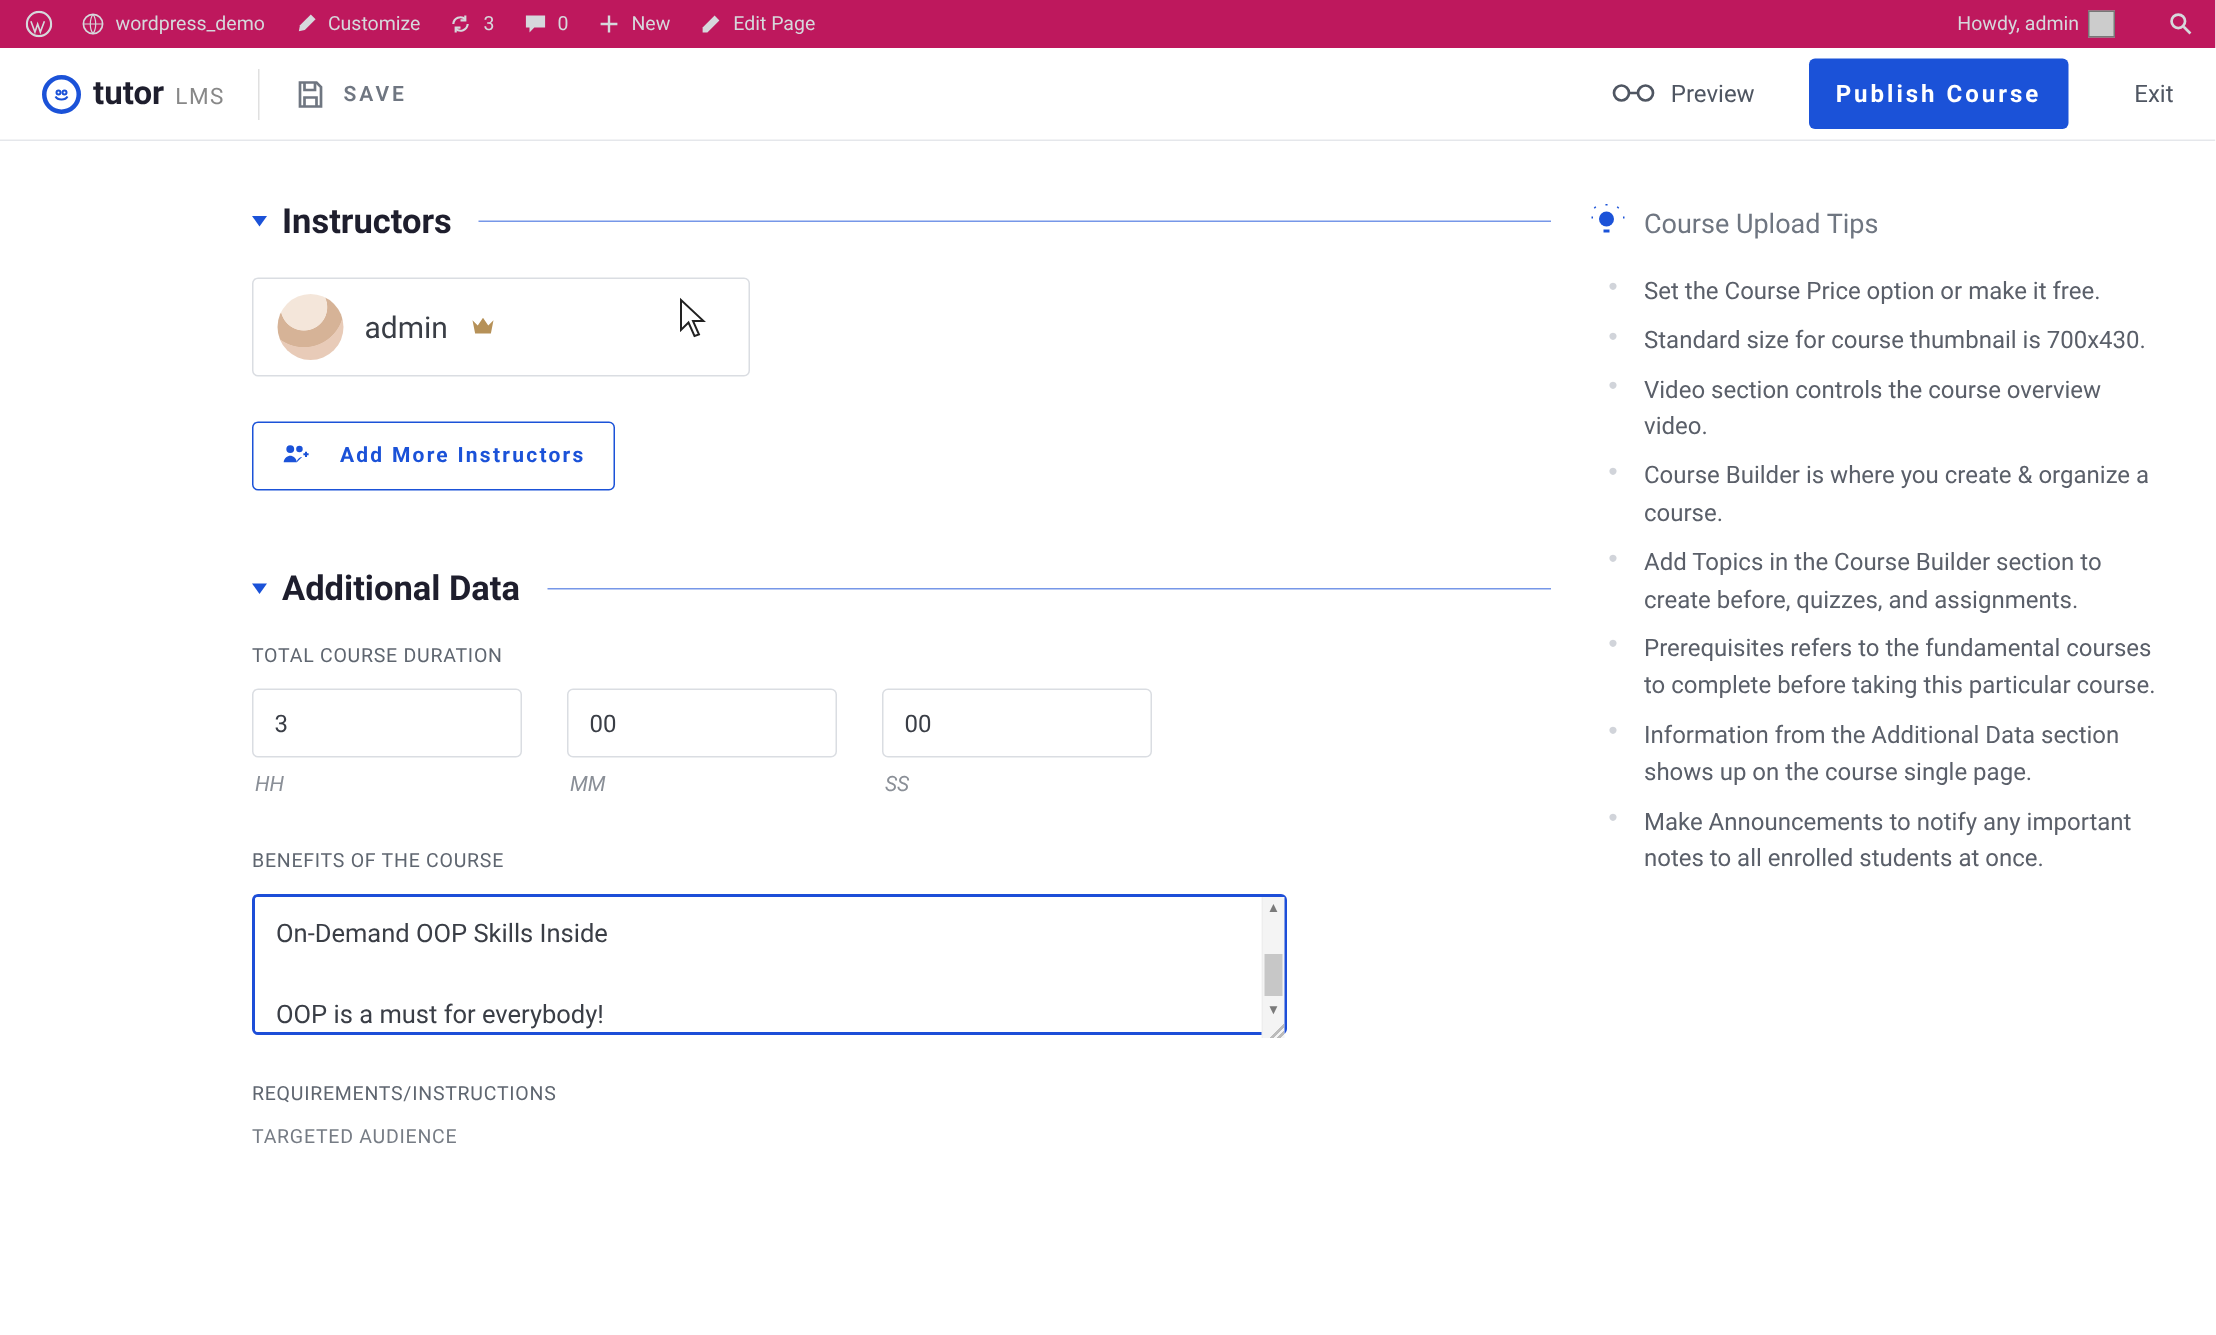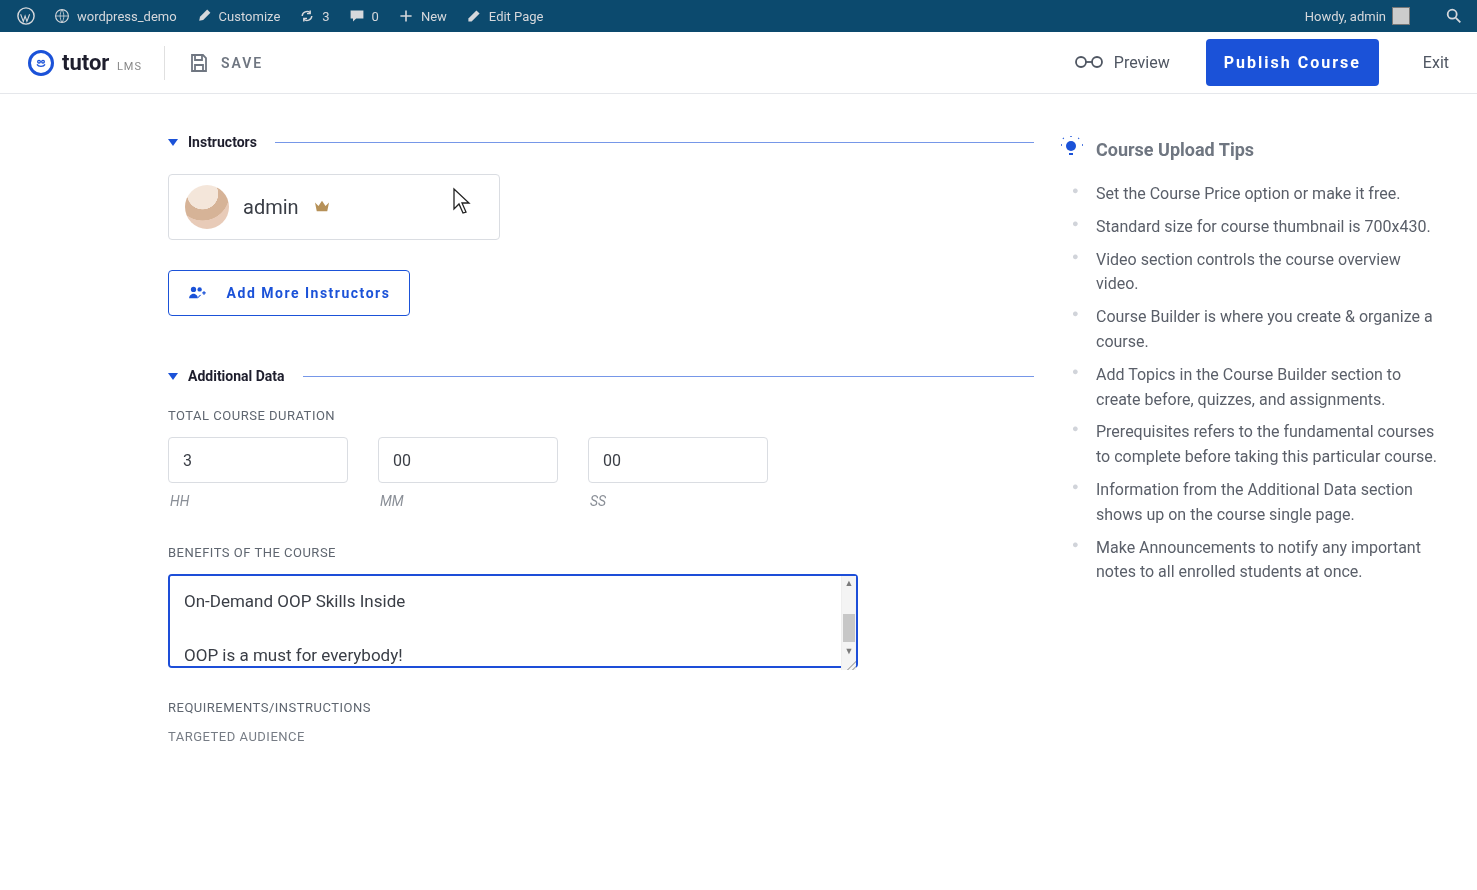--- a/index.html
+++ b/index.html
@@ -1,47 +1,47 @@
 <!DOCTYPE html>
 <html><head>
   <meta charset="utf-8">
   <style>
     * { margin: 0; padding: 0; box-sizing: border-box; font-family: -apple-system, BlinkMacSystemFont, "Segoe UI", Roboto, sans-serif; }
     body { background: #fff; color: #2a2a2a; width: 1477px; min-height: 890px; overflow: hidden; }
     
     
-    .wp-adminbar { height: 32px; background: #0c4a6e; color: #e0e2e6; display: flex; align-items: center; padding: 0 8px; font-size: 13px; }
+    .wp-adminbar { height: 32px; background: #be185d; color: #e0e2e6; display: flex; align-items: center; padding: 0 8px; font-size: 13px; }
     .wp-adminbar .left { display: flex; align-items: center; gap: 0; flex: 1; }
     .wp-adminbar .item { display: flex; align-items: center; gap: 6px; padding: 0 9px; height: 32px; cursor: pointer; color: #d6d8dc; }
     .wp-adminbar .icon { width: 18px; height: 18px; display: inline-flex; align-items: center; justify-content: center; }
     .wp-adminbar .right { display: flex; align-items: center; gap: 20px; }
     .wp-adminbar .avatar-mini { width: 18px; height: 18px; background: #ccc; border: 1px solid #777; display:inline-block; }
     
     
     .editor-top { height: 62px; border-bottom: 1px solid #e5e7eb; display: flex; align-items: center; padding: 0 28px; gap: 22px; }
     .editor-top .brand { display: flex; align-items: center; gap: 8px; }
     .brand-logo { width: 26px; height: 26px; border-radius: 50%; border: 3px solid #1b52d8; display:flex; align-items:center; justify-content:center; color:#1b52d8; font-weight:bold; font-size:13px;}
     .brand-text { font-size: 22px; font-weight: 700; color: #1e1e2d; }
-    .brand-text .lms { font-weight: 400; color: #888; letter-spacing: 1px; font-size: 11px; margin-left: 2px;}
+    .brand-text .lms { font-weight: 400; color: #888; letter-spacing: 1px; font-size: 15px; margin-left: 2px;}
     .vsep { width: 1px; height: 34px; background: #e0e0e0; }
     .save-btn { display: flex; align-items: center; gap: 10px; color: #6f7681; cursor: pointer; font-size: 14px; letter-spacing: 2px; font-weight: 600; }
     .save-btn svg { width: 24px; height: 24px; stroke: #6f7681; }
     .editor-top .spacer { flex: 1; }
     .preview-btn { display: flex; align-items: center; gap: 10px; color: #4f5662; cursor: pointer; font-size: 16px; padding: 0 14px; }
     .publish-btn { background: #1b52d8; color: #fff; padding: 14px 18px; font-size: 16px; font-weight: 700; letter-spacing: 2px; border-radius: 4px; cursor: pointer; }
     .exit-btn { color: #4f5662; font-size: 16px; padding: 0 0 0 22px; cursor: pointer; }
     
     
     .main { display: flex; gap: 24px; padding: 40px 28px 0 28px; }
     .left-col { width: 866px; margin-left: 140px; }
     .right-col { width: 380px; }
     
     .section-head { display: flex; align-items: center; gap: 10px; margin-bottom: 24px; }
     .section-head .caret { width:0;height:0;border-left:5px solid transparent;border-right:5px solid transparent;border-top:7px solid #1b52d8; }
-    .section-head h2 { font-size: 14px; font-weight: 700; color: #1e1e2d; }
+    .section-head h2 { font-size: 23px; font-weight: 700; color: #1e1e2d; }
     .section-head .hr { flex: 1; height: 1px; background: #1b52d8; opacity:.6; margin-left: 8px; }
     
     .instructor-card { width: 332px; height: 66px; border: 1px solid #dadde2; border-radius: 4px; display: flex; align-items: center; padding: 0 16px; gap: 14px; margin-bottom: 30px; position:relative; }
     .instructor-avatar { width: 44px; height: 44px; border-radius: 50%; background: radial-gradient(circle at 40% 20%, #f4e6da 35%, #d6b397 36% 60%, #e8cbb8 61%); }
     .instructor-name { font-size: 20px; color: #3a3e46; }
     .crown-icon { color: #b69158; }
     .cursor-pointer-fake { position:absolute; left: 282px; top: 12px; }
     
     .add-instructors { width: 242px; height: 46px; border: 1.5px solid #1b52d8; border-radius: 4px; color: #1b52d8; display:flex; align-items:center; justify-content:center; gap:21px; font-size:14px; font-weight:700; letter-spacing:1.5px; cursor:pointer; margin-bottom: 52px;}
     
@@ -57,21 +57,21 @@
     .ta-req { height: 92px; }
     .scroll-fake { position:absolute; right:2px; top:2px; bottom:2px; width:15px; background:#f4f4f4; border-left:1px solid #eee;}
     .scroll-fake .thumb { position:absolute; left:1px; right:1px; top:38px; height:28px; background:#c7c7c7;}
     .scroll-fake .arrow { position:absolute; left:0; right:0; height:14px; display:flex; align-items:center; justify-content:center; font-size:9px; color:#7a7a7a;}
     .resize-grip{ position:absolute; right:2px; bottom:2px; width:12px; height:12px; background:
       linear-gradient(135deg, transparent 60%, #bbb 60% 70%, transparent 70% 80%, #bbb 80% 90%, transparent 90%);}
     
     
     .tips-head { display:flex; align-items:center; gap: 12px; margin-bottom: 18px; }
     .tips-head svg { width: 26px; height: 26px; }
-    .tips-title { font-size: 18px; font-weight: 700; color: #6f7681; }
+    .tips-title { font-size: 18px; font-weight: 400; color: #6f7681; }
     .tips-list { list-style:none; padding-left: 34px; }
     .tips-list li { position: relative; font-size: 16px; color: #5a5f69; line-height: 1.55; margin-bottom: 8px; padding-left: 4px;}
     .tips-list li::before { content:"●"; position:absolute; left:-20px; top:0; color:#d1d4da; font-size:11px;}
     
     .cutoff-label { font-size: 13px; letter-spacing: .5px; color: #5f6670; text-transform: uppercase; margin-top: 10px; opacity:.85;}
   </style>
 </head>
 <body>
 
 <div class="wp-adminbar">

